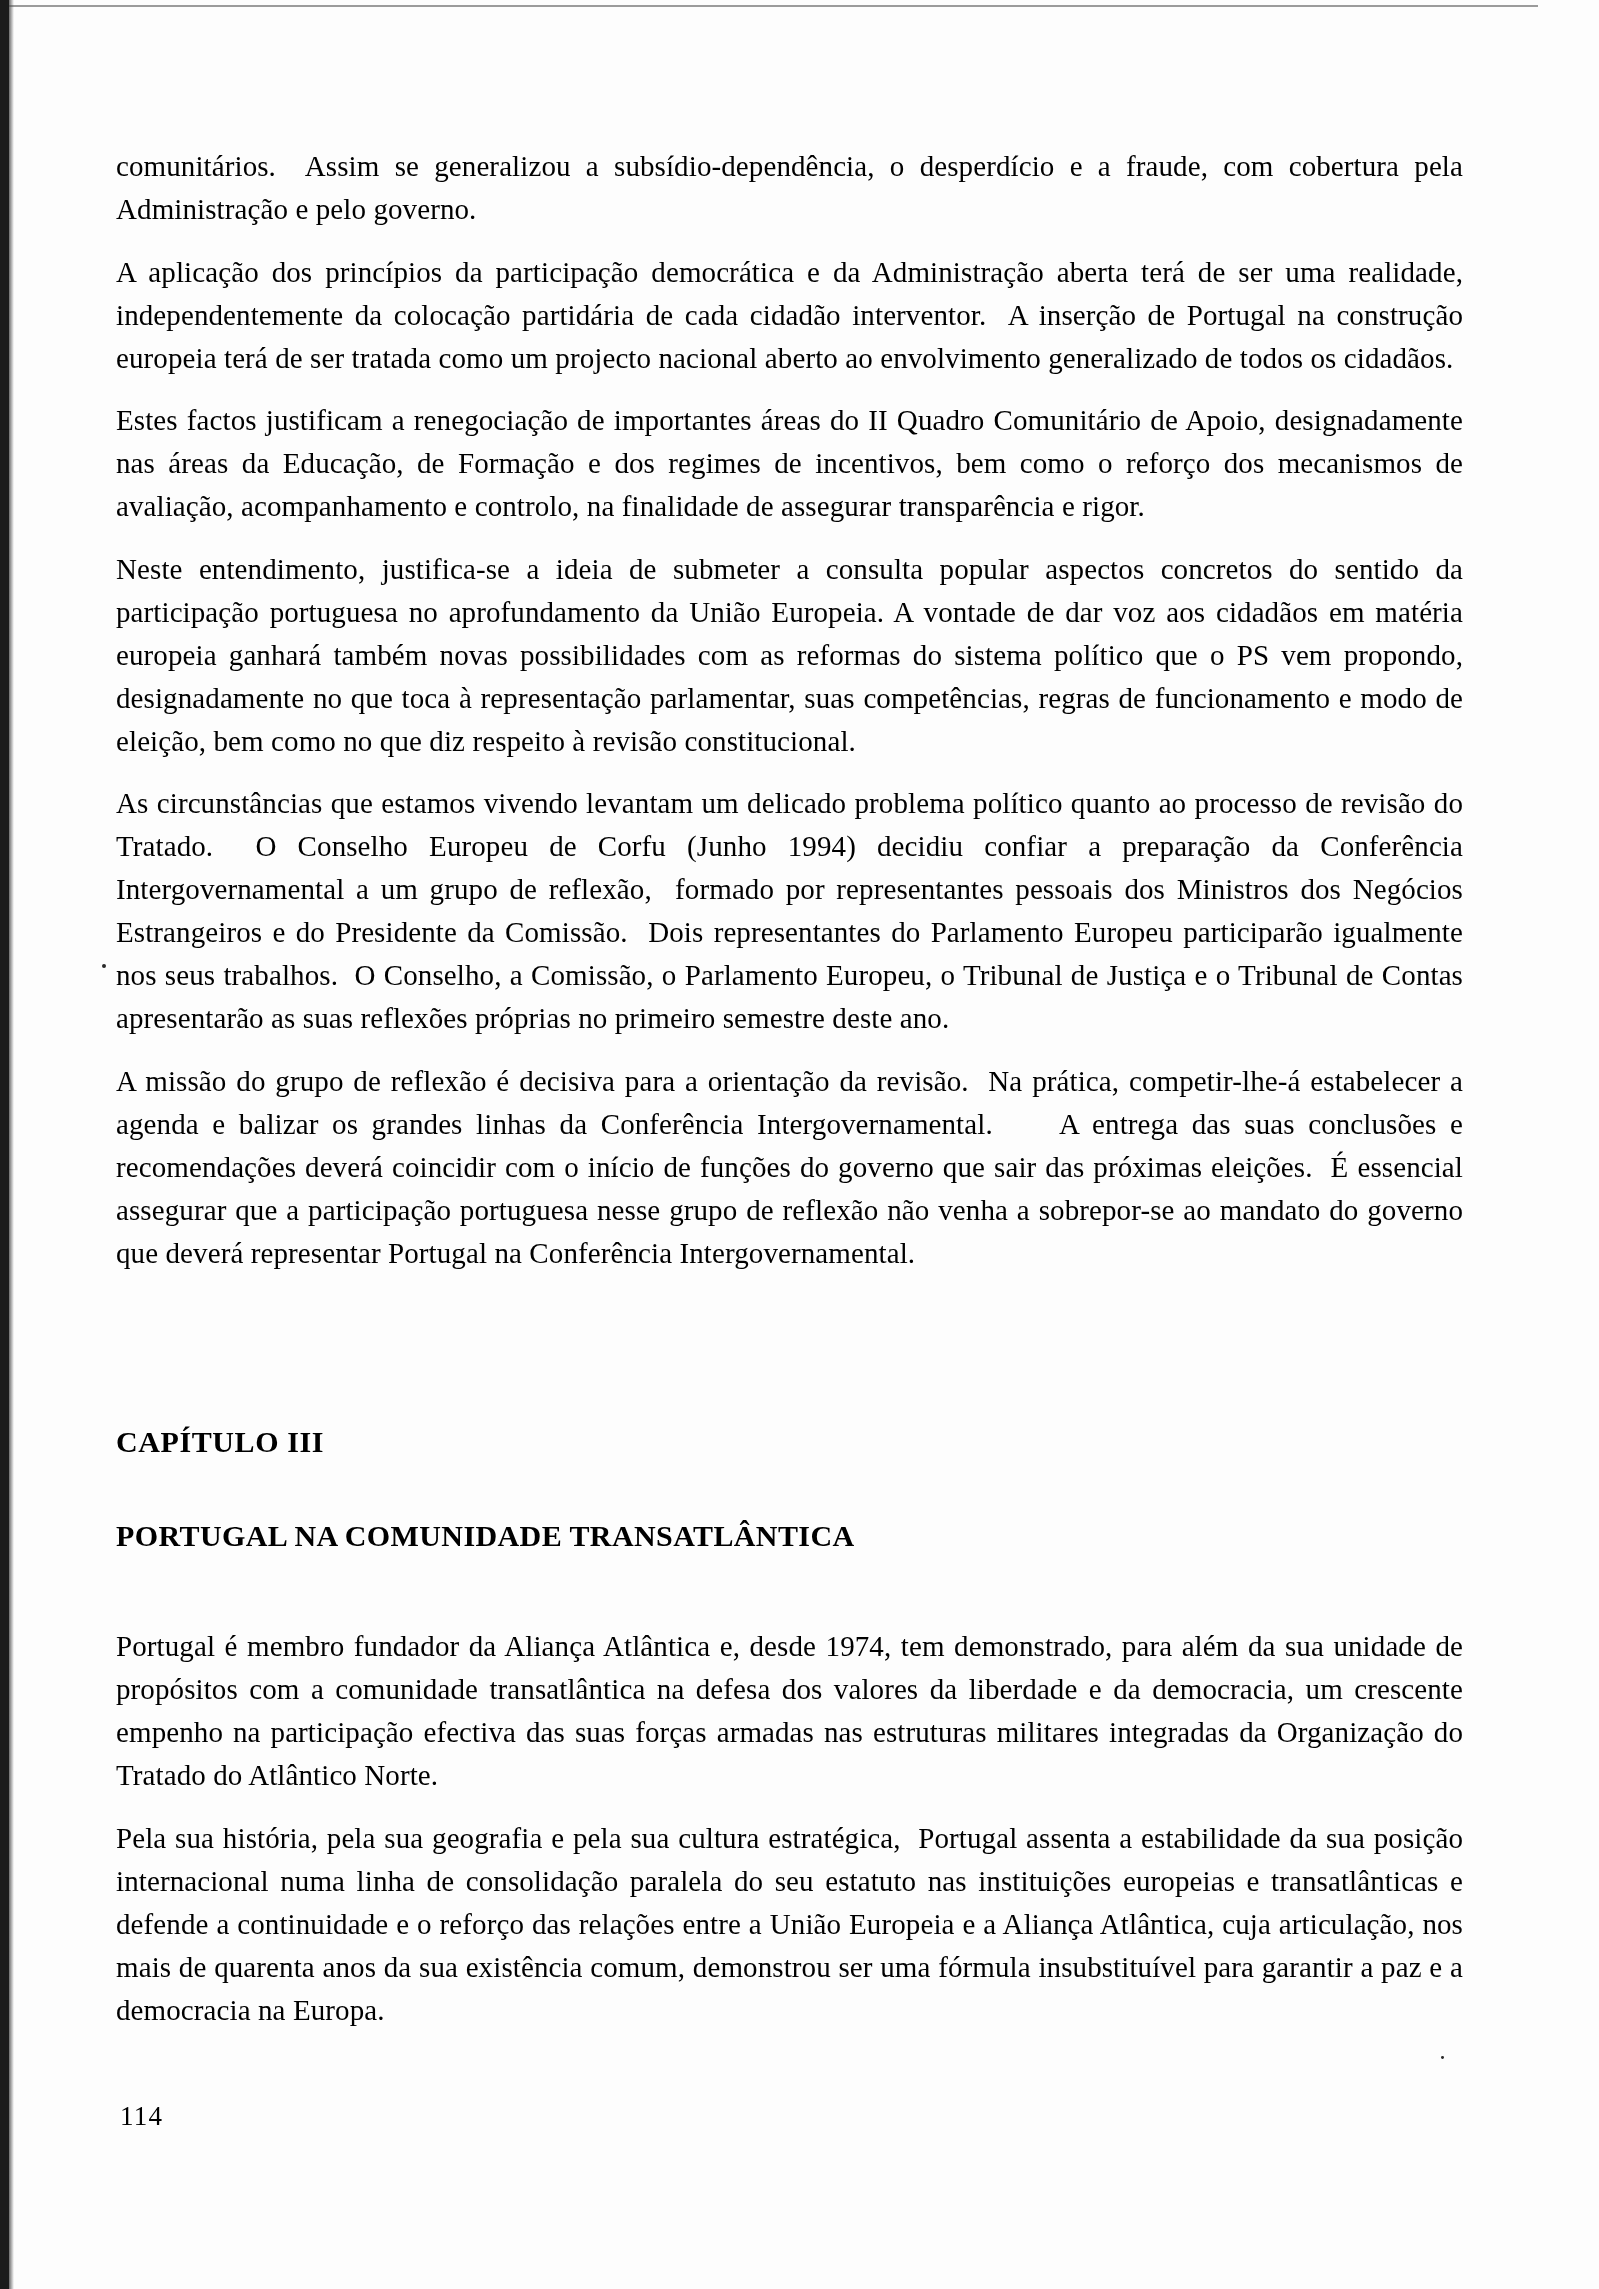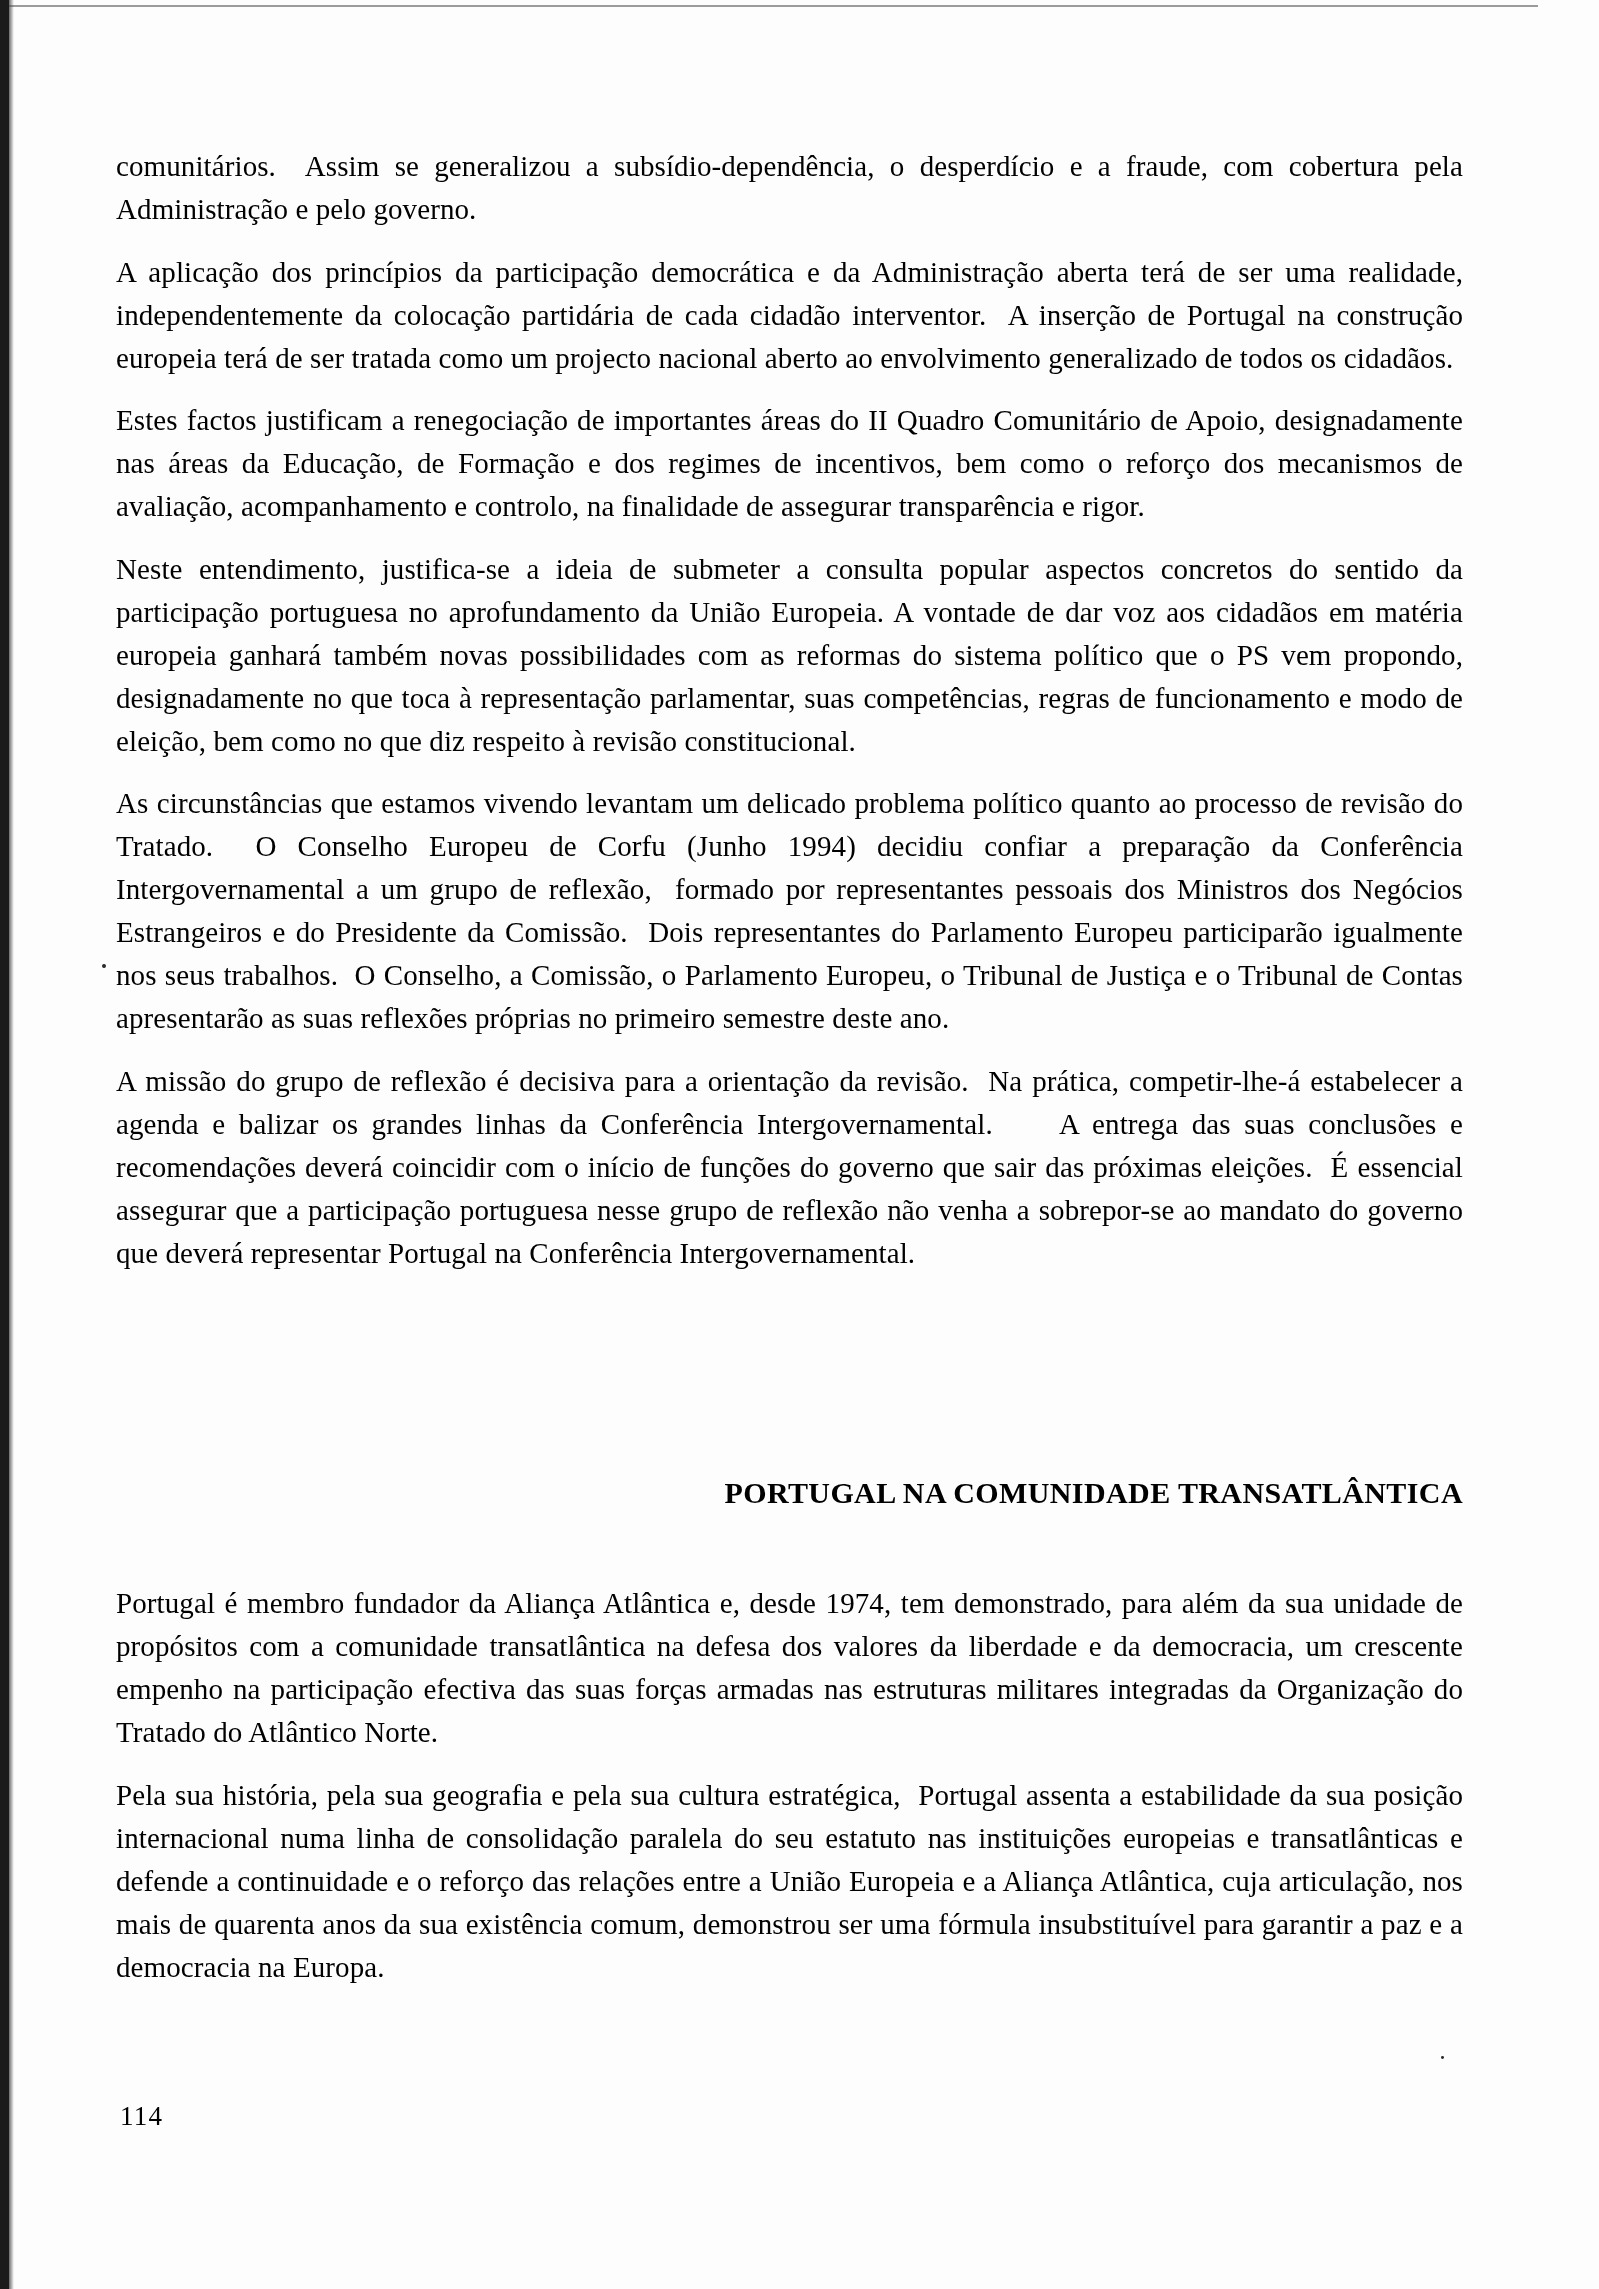--- a/index.html
+++ b/index.html
@@ -81,21 +81,20 @@
     font-weight: bold;
     letter-spacing: 0.6px;
     line-height: 43px;
   }
   h2.chapter-title {
     margin: 0;
     font-size: 30px;
     font-weight: bold;
     letter-spacing: 0.4px;
     line-height: 43px;
-    text-align: right;
   }
   h3.section-title {
     margin: 0;
     font-size: 29px;
     font-weight: bold;
     letter-spacing: 0.1px;
     line-height: 43px;
   }
 
   .folio {
@@ -122,20 +121,21 @@
 
     <p class="para">comunitários.  Assim se generalizou a subsídio-dependência, o desperdício e a fraude, com cobertura pela Administração e pelo governo.</p>
     <p class="para">A aplicação dos princípios da participação democrática e da Administração aberta terá de ser uma realidade, independentemente da colocação partidária de cada cidadão interventor.  A inserção de Portugal na construção europeia terá de ser tratada como um projecto nacional aberto ao envolvimento generalizado de todos os cidadãos.</p>
     <p class="para">Estes factos justificam a renegociação de importantes áreas do II Quadro Comunitário de Apoio, designadamente nas áreas da Educação, de Formação e dos regimes de incentivos, bem como o reforço dos mecanismos de avaliação, acompanhamento e controlo, na finalidade de assegurar transparência e rigor.</p>
     <p class="para">Neste entendimento, justifica-se a ideia de submeter a consulta popular aspectos concretos do sentido da participação portuguesa no aprofundamento da União Europeia. A vontade de dar voz aos cidadãos em matéria europeia ganhará também novas possibilidades com as reformas do sistema político que o PS vem propondo, designadamente no que toca à representação parlamentar, suas competências, regras de funcionamento e modo de eleição, bem como no que diz respeito à revisão constitucional.</p>
     <p class="para">As circunstâncias que estamos vivendo levantam um delicado problema político quanto ao processo de revisão do Tratado.  O Conselho Europeu de Corfu (Junho 1994) decidiu confiar a preparação da Conferência Intergovernamental a um grupo de reflexão,  formado por representantes pessoais dos Ministros dos Negócios Estrangeiros e do Presidente da Comissão.  Dois representantes do Parlamento Europeu participarão igualmente nos seus trabalhos.  O Conselho, a Comissão, o Parlamento Europeu, o Tribunal de Justiça e o Tribunal de Contas apresentarão as suas reflexões próprias no primeiro semestre deste ano.</p>
     <p class="para">A missão do grupo de reflexão é decisiva para a orientação da revisão.  Na prática, competir-lhe-á estabelecer a agenda e balizar os grandes linhas da Conferência Intergovernamental.     A entrega das suas conclusões e recomendações deverá coincidir com o início de funções do governo que sair das próximas eleições.  É essencial assegurar que a participação portuguesa nesse grupo de reflexão não venha a sobrepor-se ao mandato do governo que deverá representar Portugal na Conferência Intergovernamental.</p>
 
     <div class="spacer-chapter"></div>
 
+    <h1 class="chapter">CAPÍTULO III</h1>
 
     <div class="spacer-after-chapter"></div>
 
     <h2 class="chapter-title">PORTUGAL NA COMUNIDADE TRANSATLÂNTICA</h2>
 
     <div class="spacer-after-title"></div>
 
 
     <div class="spacer-after-section"></div>
 

